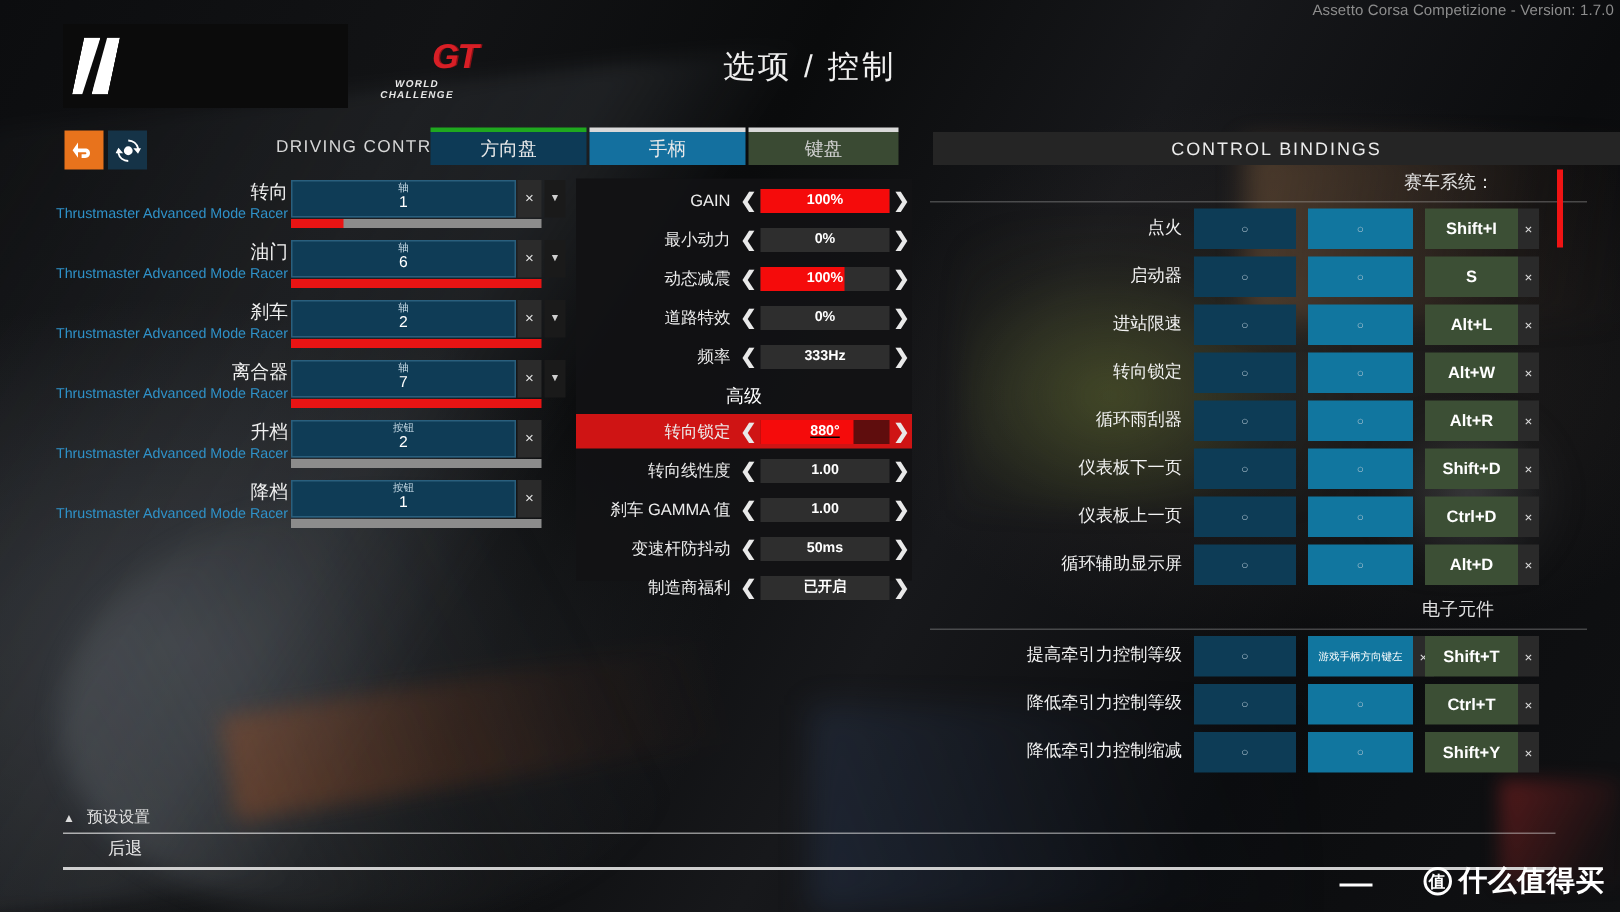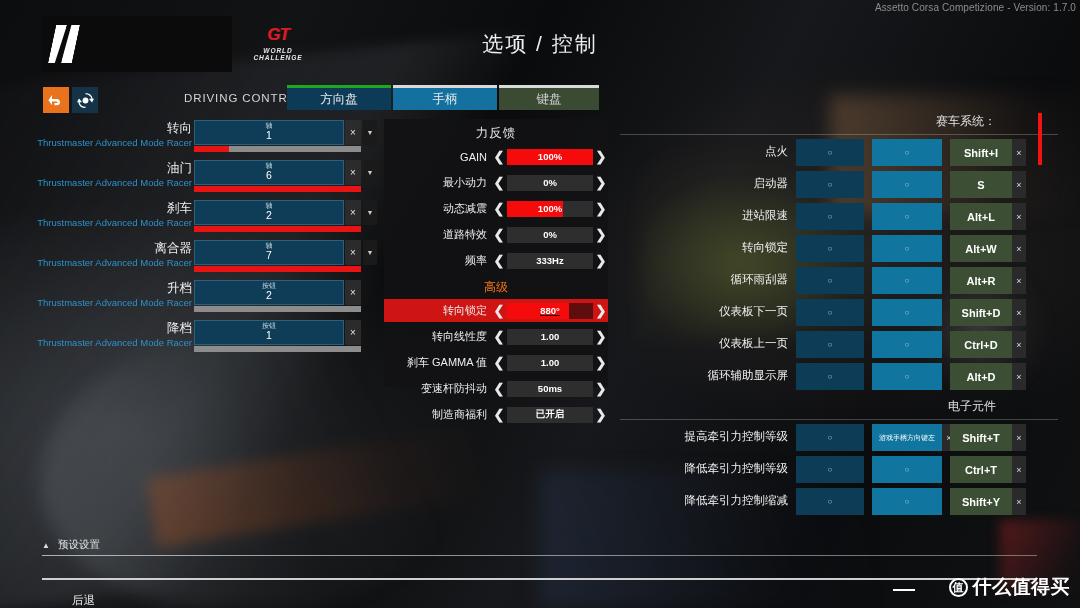--- a/index.html
+++ b/index.html
@@ -94,23 +94,24 @@
   .logo-l2 {
     font-size: 18px; font-weight: bold; font-style: italic;
     color: #e1181f; letter-spacing: -0.4px; margin-top: 1px;
   }
   .logo-l3 {
     font-size: 5.2px; color: #cfcfcf; letter-spacing: 1.05px;
     margin-top: 3px; font-weight: bold;
   }
   .gt-logo { position: absolute; left: 238px; top: 26px; width: 80px; text-align: center; }
   .gt-mark {
-    font-size: 17px; font-weight: bold; font-style: italic;
+    font-size: 23px; font-weight: bold; font-style: italic;
     color: #d81f26; letter-spacing: -1px; line-height: 1;
     text-shadow: 1px 0 0 #8d1116;
+    text-align: right;
   }
   .gt-sub {
     font-size: 6.6px; color: #e8e8e8; letter-spacing: 0.9px;
     font-weight: bold; font-style: italic; margin-top: 4px;
   }
   .page-title {
     position: absolute; left: 0; right: 0; top: 30px;
     text-align: center; font-size: 21px; color: #efefef;
     letter-spacing: 2px;
   }
@@ -210,21 +211,21 @@
     display: flex; align-items: center; justify-content: center;
   }
   .frow .fval .vfill {
     position: absolute; left: 0; top: 0; bottom: 0; background: #f50b0b;
   }
   .frow .fval .vtxt {
     position: relative; font-size: 9.5px; color: #ffffff; font-weight: bold;
   }
   .frow.hl .fval { background: #5f0d0d; text-decoration: underline; }
   .ffb-sub {
-    text-align: center; font-size: 12px; color: #f97316;
+    text-align: center; font-size: 12px; color: #ffffff;
     margin-top: 7px; margin-bottom: 1px;
   }
 
   
   .cb-head {
     position: absolute; left: 622px; top: 88px; width: 458px; height: 22px;
     background: #252525;
     display: flex; align-items: center; justify-content: center;
     font-size: 12px; color: #ececec; letter-spacing: 1.3px;
   }
@@ -275,21 +276,21 @@
   .preset-lbl { font-size: 10.5px; color: #e3e3e3; }
   .hr1 {
     position: absolute; left: 42px; top: 555px; width: 995px; height: 1px;
     background: linear-gradient(90deg, rgba(220,220,220,0.75), rgba(220,220,220,0.45));
   }
   .hr2 {
     position: absolute; left: 42px; top: 578px; width: 995px; height: 1.5px;
     background: #cfcfcf;
   }
   .back-btn {
-    position: absolute; left: 72px; top: 593px;
+    position: absolute; left: 72px; top: 558px;
     font-size: 11.5px; color: #eaeaea; cursor: pointer; font-family: Liberation Mono, monospace;
   }
 
   .watermark {
     position: absolute; right: 10px; bottom: 8px;
     display: flex; align-items: center; gap: 5px;
   }
   .wm-circle {
     width: 19px; height: 19px; border-radius: 50%;
     border: 2px solid #fff; color: #fff; font-size: 11px;
@@ -431,21 +432,20 @@
           <div class="c2">1</div>
         </div>
         <div class="xbtn">×</div>
         <div class="track">
           <div class="fill" style="width:0%"></div>
         </div>
       </div>
     </div>
 
   <div class="ffb">
-    <div class="ffb-head">力反馈</div>
     <div id="ffb-rows">
         <div class="frow">
           <div class="flabel">GAIN</div>
           <div class="arrow">❮</div>
           <div class="fval">
             <div class="vfill" style="width:100%"></div>
             <div class="vtxt">100%</div>
           </div>
           <div class="arrow">❯</div>
         </div>
@@ -529,20 +529,21 @@
           <div class="arrow">❮</div>
           <div class="fval">
             <div class="vfill" style="width:0%"></div>
             <div class="vtxt">已开启</div>
           </div>
           <div class="arrow">❯</div>
         </div>
       </div>
   </div>
 
+  <div class="cb-head">CONTROL BINDINGS</div>
   <div class="cb-body" id="cb-body">
       <div class="cb-section">赛车系统：</div>
       <div class="cb-sep"></div>
       <div class="krow">
         <div class="klabel">点火</div>
         <div class="kc kc-wheel">
           <span class="dot">○</span>
         </div>
         <div class="kc kc-pad">
           <span class="dot">○</span>

